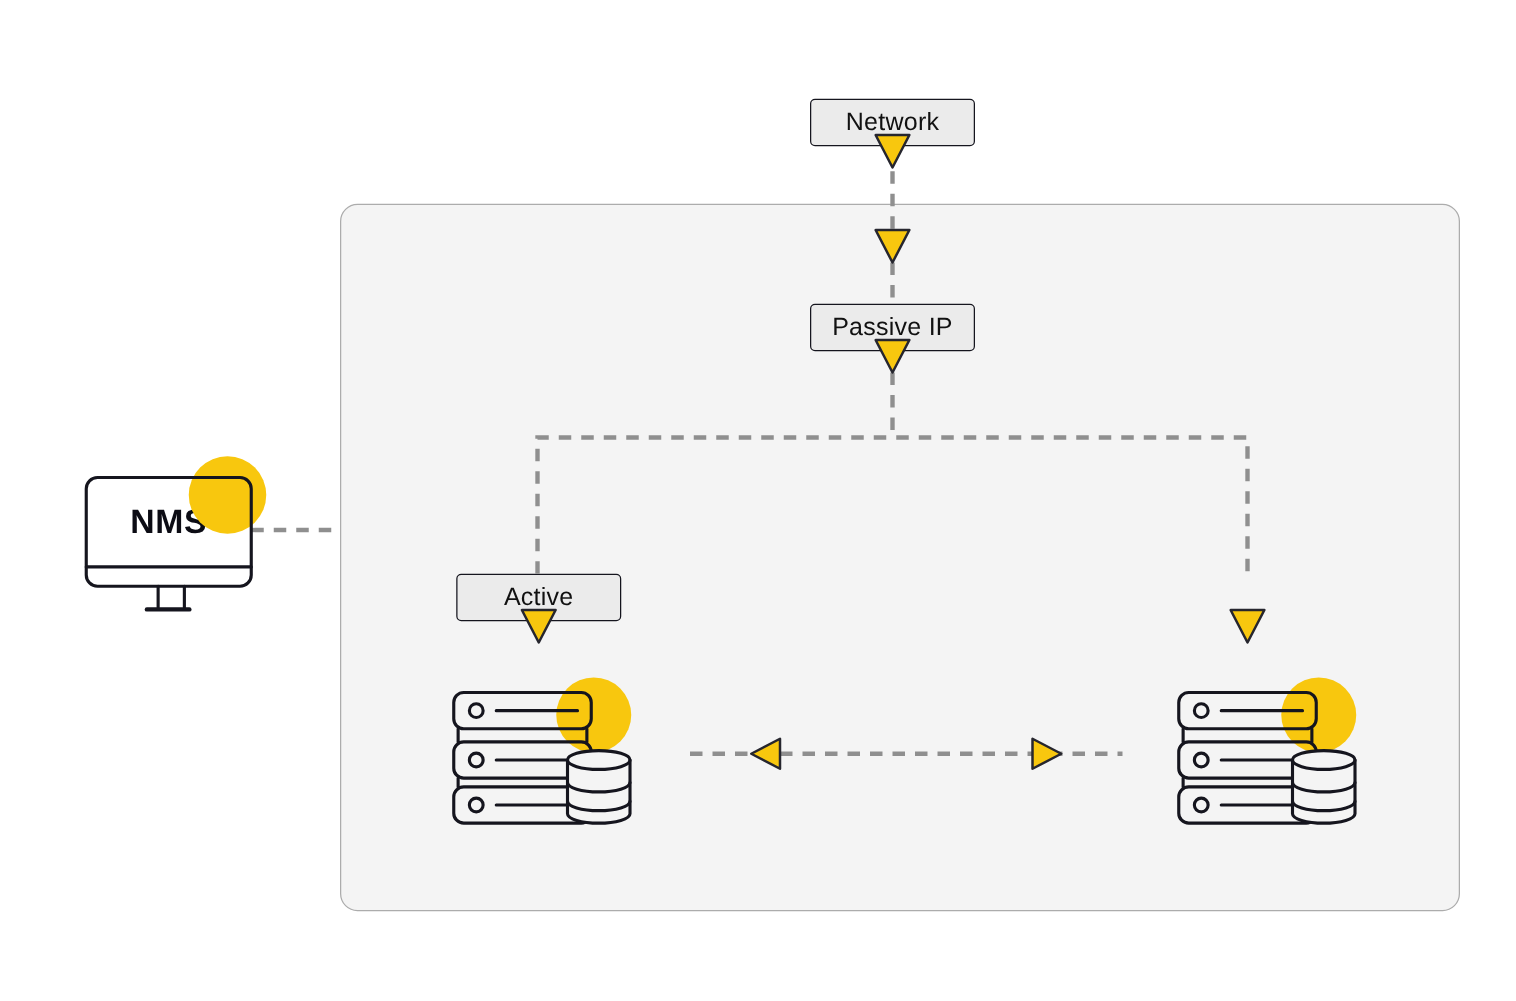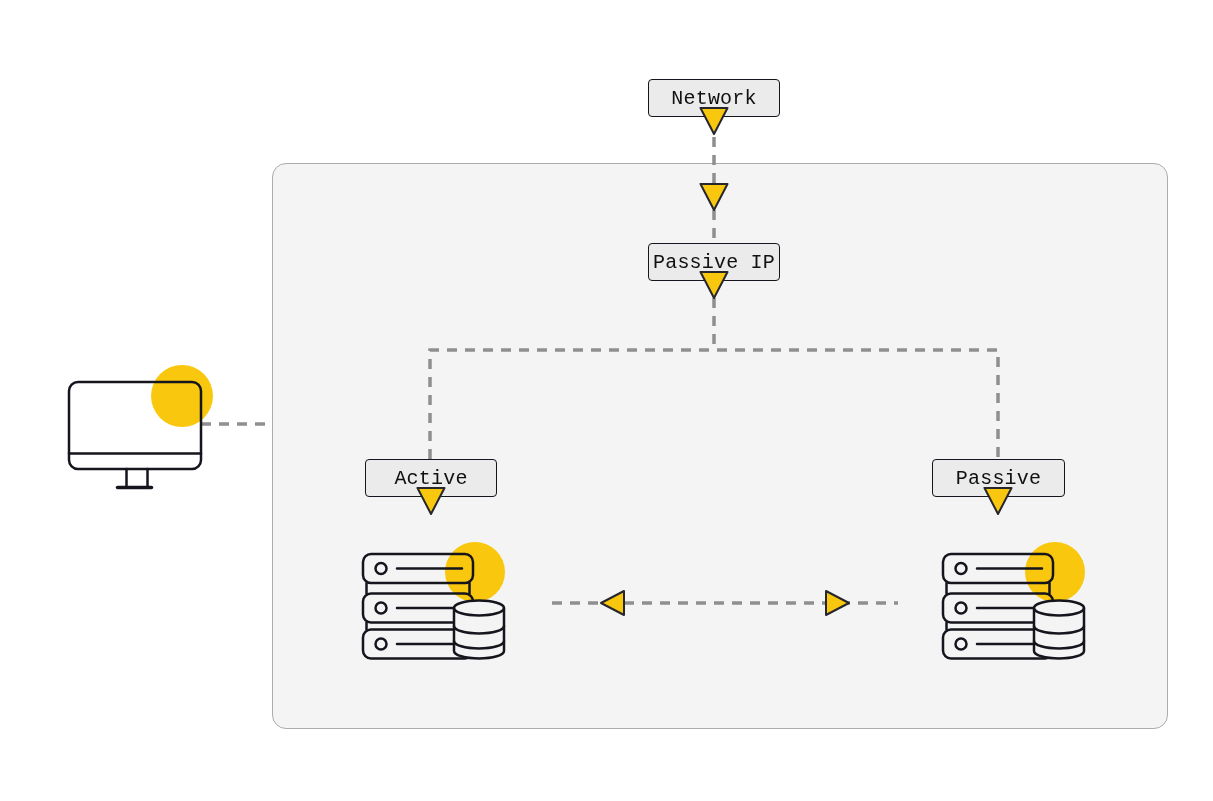--- a/index.html
+++ b/index.html
@@ -3,21 +3,21 @@
 <meta charset="utf-8">
 <style>
   html,body{margin:0;padding:0;}
   body{
     width:1213px;height:801px;
     background:#ffffff;
     font-family:"Liberation Sans", sans-serif;
     position:relative;
     overflow:hidden;
   }
-  .canvas{position:absolute;inset:0;width:1213px;height:801px;font-family:Liberation Mono, monospace;}
+  .canvas{position:absolute;inset:0;width:1213px;height:801px;}
 
   .cluster-box{
     position:absolute;
     left:272px;top:163px;width:896px;height:566px;
     background:var(--container-fill);
     border:1px solid var(--container-border);
     border-radius:14px;
     box-sizing:border-box;
   }
 
@@ -62,24 +62,22 @@
 
   <div class="node-label node-network">
     <span>Network</span>
   </div>
   <div class="node-label node-cluster-ip">
     <span>Passive IP</span>
   </div>
   <div class="node-label node-active">
     <span>Active</span>
   </div>
-  <div class="node-label node-passive">
-    <span>Passive</span>
-  </div>
 
+  <div class="nms-text">NMS</div>
 
   <svg class="overlay" width="1213" height="801" viewBox="0 0 1213 801">
 
     <g>
       <path class="dash" d="M714,137 V184"></path>
       <path class="dash" d="M714,210 V243"></path>
       <path class="dash" d="M714,298 V350"></path>
       <path class="dash" d="M430,459 V350 H998 V459"></path>
       <path class="dash" d="M201,424 H272"></path>
       <path class="dash" d="M552,603 H898"></path>

